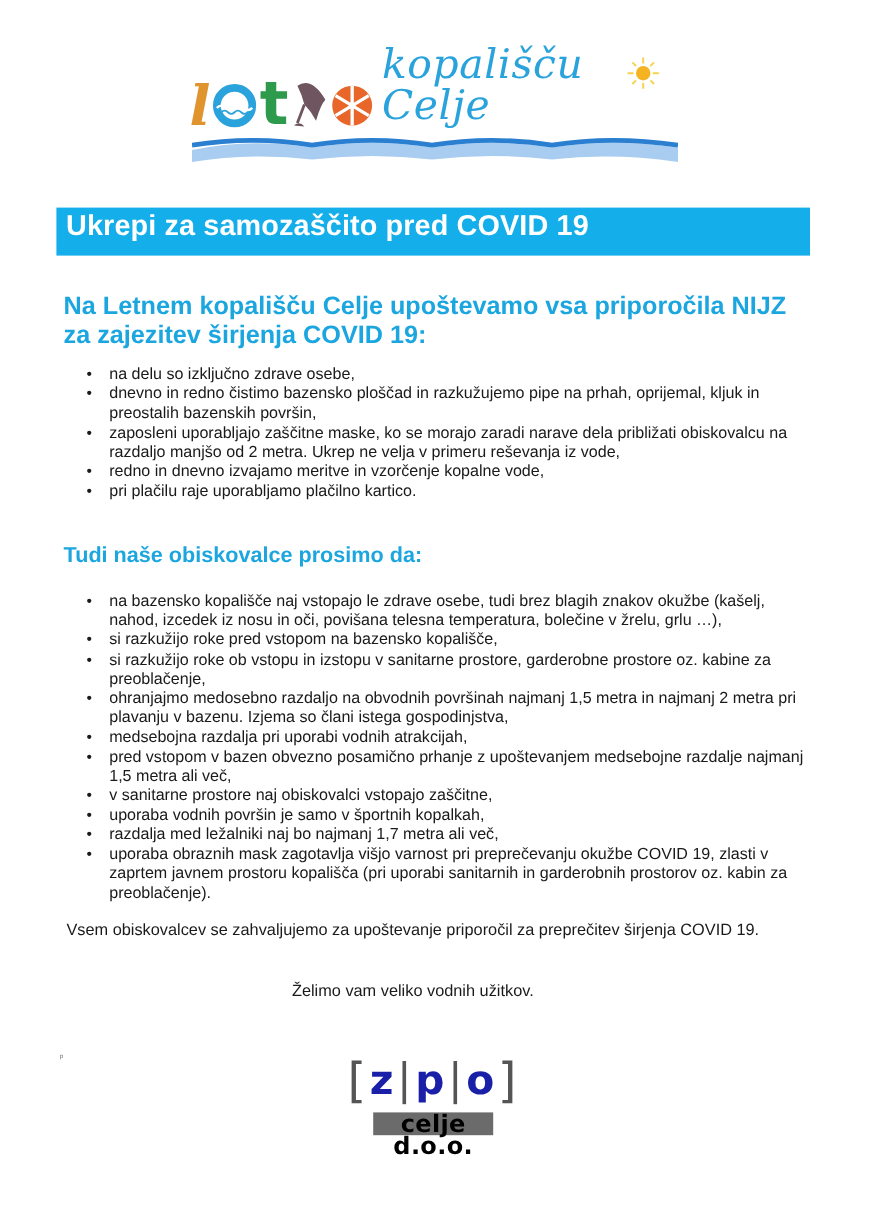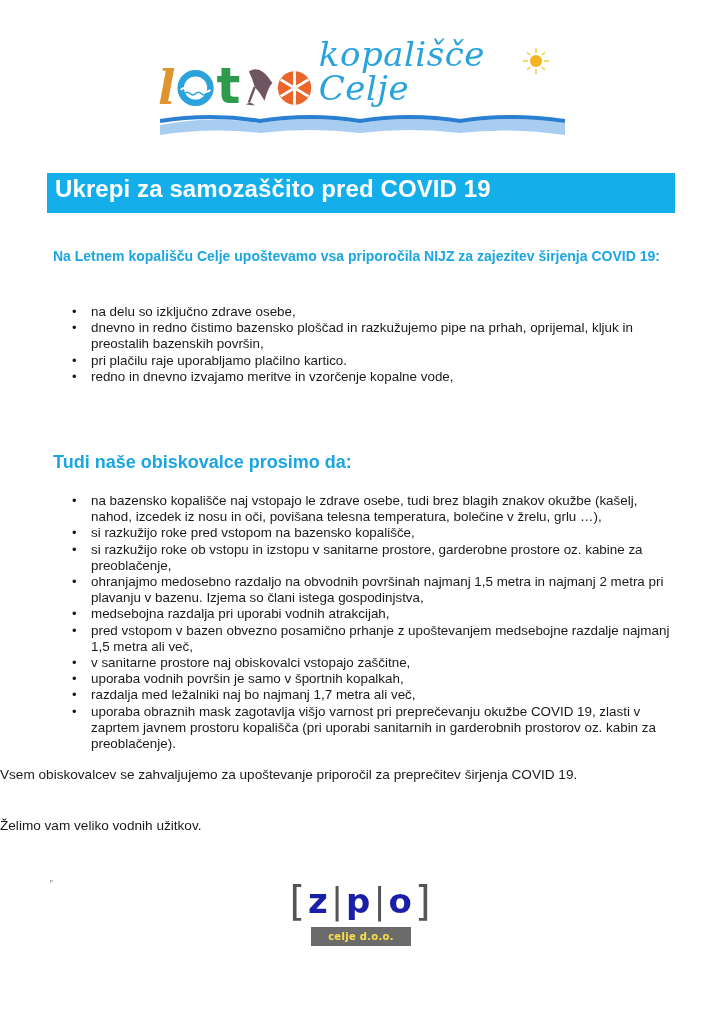--- a/index.html
+++ b/index.html
@@ -12,42 +12,42 @@
   .logo-t { font-family: "DejaVu Sans", sans-serif; font-weight: bold; font-size: 50px; color: #2e9a4c; line-height: 1; margin: 0 2px; }
   .logo-umbrella { width: 32px; height: 44px; margin-bottom: 2px; }
   .logo-ball { width: 38px; height: 38px; margin-bottom: 4px; margin-left: 2px; }
   .logo-script { font-family: "DejaVu Serif", serif; font-style: italic; font-size: 34px; color: #2aa3dc; line-height: 1; margin-left: 6px; margin-bottom: 6px; letter-spacing: 0.5px; }
   .logo-sun { position: absolute; left: 372px; top: 2px; width: 28px; height: 28px; }
   .logo-waves { position: absolute; left: 10px; top: 66px; width: 405px; height: 26px; }
 
   .title-bar { position: absolute; left: 47px; top: 173px; width: 628px; height: 40px; background: #14aeea; }
   .title-bar span { position: absolute; left: 8px; top: 2px; font-family: "Liberation Sans", sans-serif; font-weight: bold; font-size: 24px; color: #ffffff; white-space: nowrap; letter-spacing: 0.1px; }
 
-  .h2 { position: absolute; left: 53px; font-weight: bold; color: #1ba6e0; font-size: 14px; line-height: 24px; }
+  .h2 { position: absolute; left: 53px; font-weight: bold; color: #1ba6e0; font-size: 21px; line-height: 24px; }
   .h2a { top: 244px; width: 620px; }
   .h2b { top: 450px; font-size: 18px; }
 
   ul.bullets { position: absolute; left: 60px; margin: 12px; padding: 0; list-style: none; width: 600px; font-size: 13.4px; line-height: 16.2px; color: #1a1a1a; }
   ul.bullets li { position: relative; padding-left: 19px; }
   ul.bullets li::before { content: "\2022"; position: absolute; left: 0; top: 0; font-size: 13px; }
   .list1 { top: 292px; }
   .list2 { top: 481px; }
 
-  .closing { position: absolute; left: 0; width: 664px; font-size: 13.6px; color: #1a1a1a; }
+  .closing { position: absolute; left: 0; width: 664px; text-align: center; font-size: 13.6px; color: #1a1a1a; padding-left: 12px; }
   .closing1 { top: 767px; }
   .closing2 { top: 818px; }
 
   .stray-mark { position: absolute; left: 50px; top: 878px; font-size: 7px; color: #555; }
 
   .zpo { position: absolute; left: 300px; top: 880px; width: 120px; height: 72px; }
   .zpo-top { position: absolute; left: 0; top: 0; width: 120px; height: 42px; display: flex; align-items: center; justify-content: center; font-family: "DejaVu Sans", sans-serif; font-weight: bold; font-size: 34px; line-height: 1; }
   .zpo-bracket { color: #555; font-weight: normal; font-size: 40px; }
   .zpo-letter { color: #1a1fa8; margin: 0 3px; }
   .zpo-sep { color: #555; font-weight: normal; font-size: 36px; }
-  .zpo-bottom { position: absolute; left: 11px; top: 47px; width: 100px; height: 19px; background: #6b6b6b; color: #fde047; font-family: "DejaVu Sans", sans-serif; font-weight: bold; font-size: 10px; line-height: 19px; text-align: center; letter-spacing: 0.3px; }
+  .zpo-bottom { position: absolute; left: 11px; top: 47px; width: 100px; height: 19px; background: #6b6b6b; color: #000000; font-family: "DejaVu Sans", sans-serif; font-weight: bold; font-size: 20px; line-height: 19px; text-align: center; letter-spacing: 0.3px; }
 </style>
 </head>
 <body>
 
 <div class="logo">
   <div class="logo-row">
     <span class="logo-l">l</span>
     <svg class="logo-e" viewBox="0 0 40 40">
       <circle cx="20" cy="20" r="16" fill="none" stroke="#2aa3dc" stroke-width="7"></circle>
       <path d="M4 22 q4 -4 8 0 t8 0 t8 0 t8 0" fill="none" stroke="#ffffff" stroke-width="2.2"></path>
@@ -57,21 +57,21 @@
     <svg class="logo-umbrella" viewBox="0 0 32 44">
       <path d="M6 6 Q18 -2 30 18 Q26 22 22 36 Q18 28 12 22 Q10 14 6 6 Z" fill="#6e5560"></path>
       <path d="M12 22 L6 38" stroke="#6e5560" stroke-width="2.4" fill="none"></path>
       <path d="M3 40 Q8 36 12 41 Z" fill="#6e5560"></path>
     </svg>
     <svg class="logo-ball" viewBox="0 0 40 40">
       <circle cx="20" cy="20" r="18" fill="#e8662a"></circle>
       <path d="M20 20 L20 2 M20 20 L35 11 M20 20 L35 29 M20 20 L20 38 M20 20 L5 29 M20 20 L5 11" stroke="#ffffff" stroke-width="3"></path>
       <circle cx="20" cy="20" r="3" fill="#ffffff"></circle>
     </svg>
-    <span class="logo-script">kopališče Celje</span>
+    <span class="logo-script">kopališču Celje</span>
   </div>
   <svg class="logo-sun" viewBox="0 0 28 28">
     <g stroke="#f7d24a" stroke-width="1.6">
       <line x1="14" y1="1" x2="14" y2="6"></line>
         <line x1="14" y1="22" x2="14" y2="27"></line>
       <line x1="1" y1="14" x2="6" y2="14"></line>
         <line x1="22" y1="14" x2="27" y2="14"></line>
       <line x1="5" y1="5" x2="8" y2="8"></line>
         <line x1="20" y1="20" x2="23" y2="23"></line>
       <line x1="5" y1="23" x2="8" y2="20"></line>
@@ -86,22 +86,23 @@
 </div>
 
 <div class="title-bar">
   <span>Ukrepi za samozaščito pred COVID 19</span>
 </div>
 
 <div class="h2 h2a">Na Letnem kopališču Celje upoštevamo vsa priporočila NIJZ za zajezitev širjenja COVID 19:</div>
 <ul class="bullets list1">
   <li>na delu so izključno zdrave osebe,</li>
   <li>dnevno in redno čistimo bazensko ploščad in razkužujemo pipe na prhah, oprijemal, kljuk in preostalih bazenskih površin,</li>
+  <li>zaposleni uporabljajo zaščitne maske, ko se morajo zaradi narave dela približati obiskovalcu na razdaljo manjšo od 2 metra. Ukrep ne velja v primeru reševanja iz vode,</li>
+  <li>redno in dnevno izvajamo meritve in vzorčenje kopalne vode,</li>
   <li>pri plačilu raje uporabljamo plačilno kartico.</li>
-  <li>redno in dnevno izvajamo meritve in vzorčenje kopalne vode,</li>
 </ul>
 
 <div class="h2 h2b">Tudi naše obiskovalce prosimo da:</div>
 <ul class="bullets list2">
   <li>na bazensko kopališče naj vstopajo le zdrave osebe, tudi brez blagih znakov okužbe (kašelj, nahod, izcedek iz nosu in oči, povišana telesna temperatura, bolečine v žrelu, grlu …),</li>
   <li>si razkužijo roke pred vstopom na bazensko kopališče,</li>
   <li>si razkužijo roke ob vstopu in izstopu v sanitarne prostore, garderobne prostore oz. kabine za preoblačenje,</li>
   <li>ohranjajmo medosebno razdaljo na obvodnih površinah najmanj 1,5 metra in najmanj 2 metra pri plavanju v bazenu. Izjema so člani istega gospodinjstva,</li>
   <li>medsebojna razdalja pri uporabi vodnih atrakcijah,</li>
   <li>pred vstopom v bazen obvezno posamično prhanje z upoštevanjem medsebojne razdalje najmanj 1,5 metra ali več,</li>

